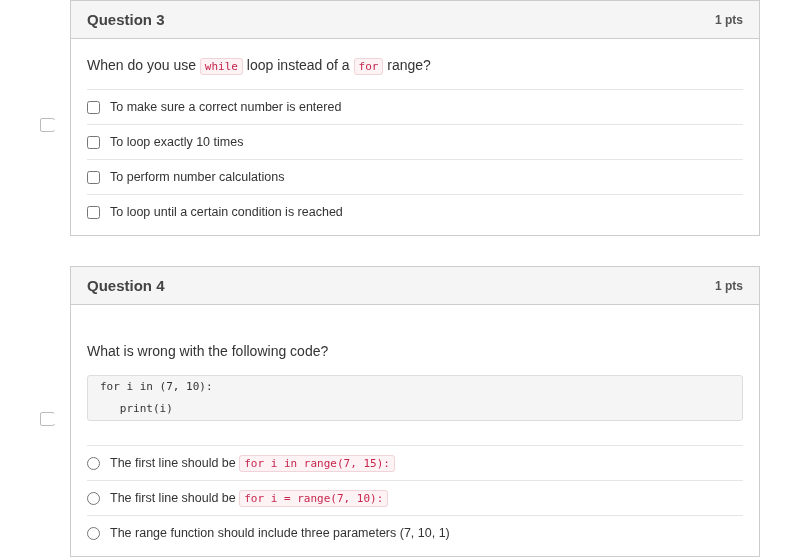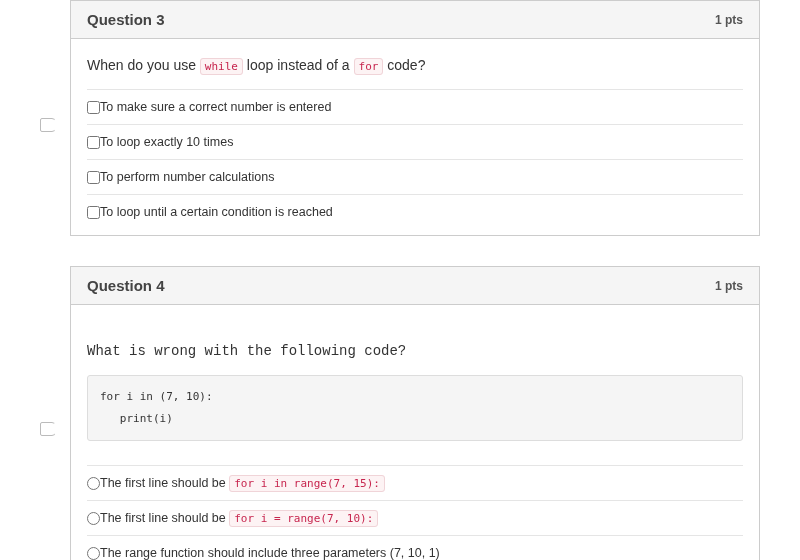--- a/index.html
+++ b/index.html
@@ -55,49 +55,50 @@
     border-radius: 3px;
     padding: 1px 4px;
   }
   .code-block {
     font-family: Menlo, Consolas, monospace;
     font-size: 11px;
     color: #333;
     background: #f5f5f5;
     border: 1px solid #ddd;
     border-radius: 3px;
-    padding: 10px 12px;
+    padding: 0 12px;
     line-height: 2;
     white-space: pre;
     margin-bottom: 24px;
   }
   .opt {
     display: flex;
     align-items: center;
+    gap: 10px;
     padding: 10px 0;
     border-top: 1px solid #e5e5e5;
     font-size: 12.5px;
     color: #333;
   }
   .opt input { margin: 0; }
-  .spacer-top { margin-top: 20px; font-family: Liberation Mono, monospace; }
+  .spacer-top { margin-top: 20px; }
 </style>
 </head>
 <body>
 
 <div id="root">
     <div class="q-block">
       <div class="flag"></div>
       <div class="card">
         <div class="card-head">
           <span>Question 3</span>
           <span class="pts">1 pts</span>
         </div>
         <div class="card-body">
-          <div class="prompt"><span>When do you use </span><span class="code-chip">while</span><span> loop instead of a </span><span class="code-chip">for</span><span> code?</span></div>
+          <div class="prompt"><span>When do you use </span><span class="code-chip">while</span><span> loop instead of a </span><span class="code-chip">for</span><span> range?</span></div>
           <label class="opt">
             <input type="checkbox" name="q0" style="">
             <span><span>To make sure a correct number is entered</span></span>
           </label>
           <label class="opt">
             <input type="checkbox" name="q0" style="">
             <span><span>To loop exactly 10 times</span></span>
           </label>
           <label class="opt">
             <input type="checkbox" name="q0" style="">

